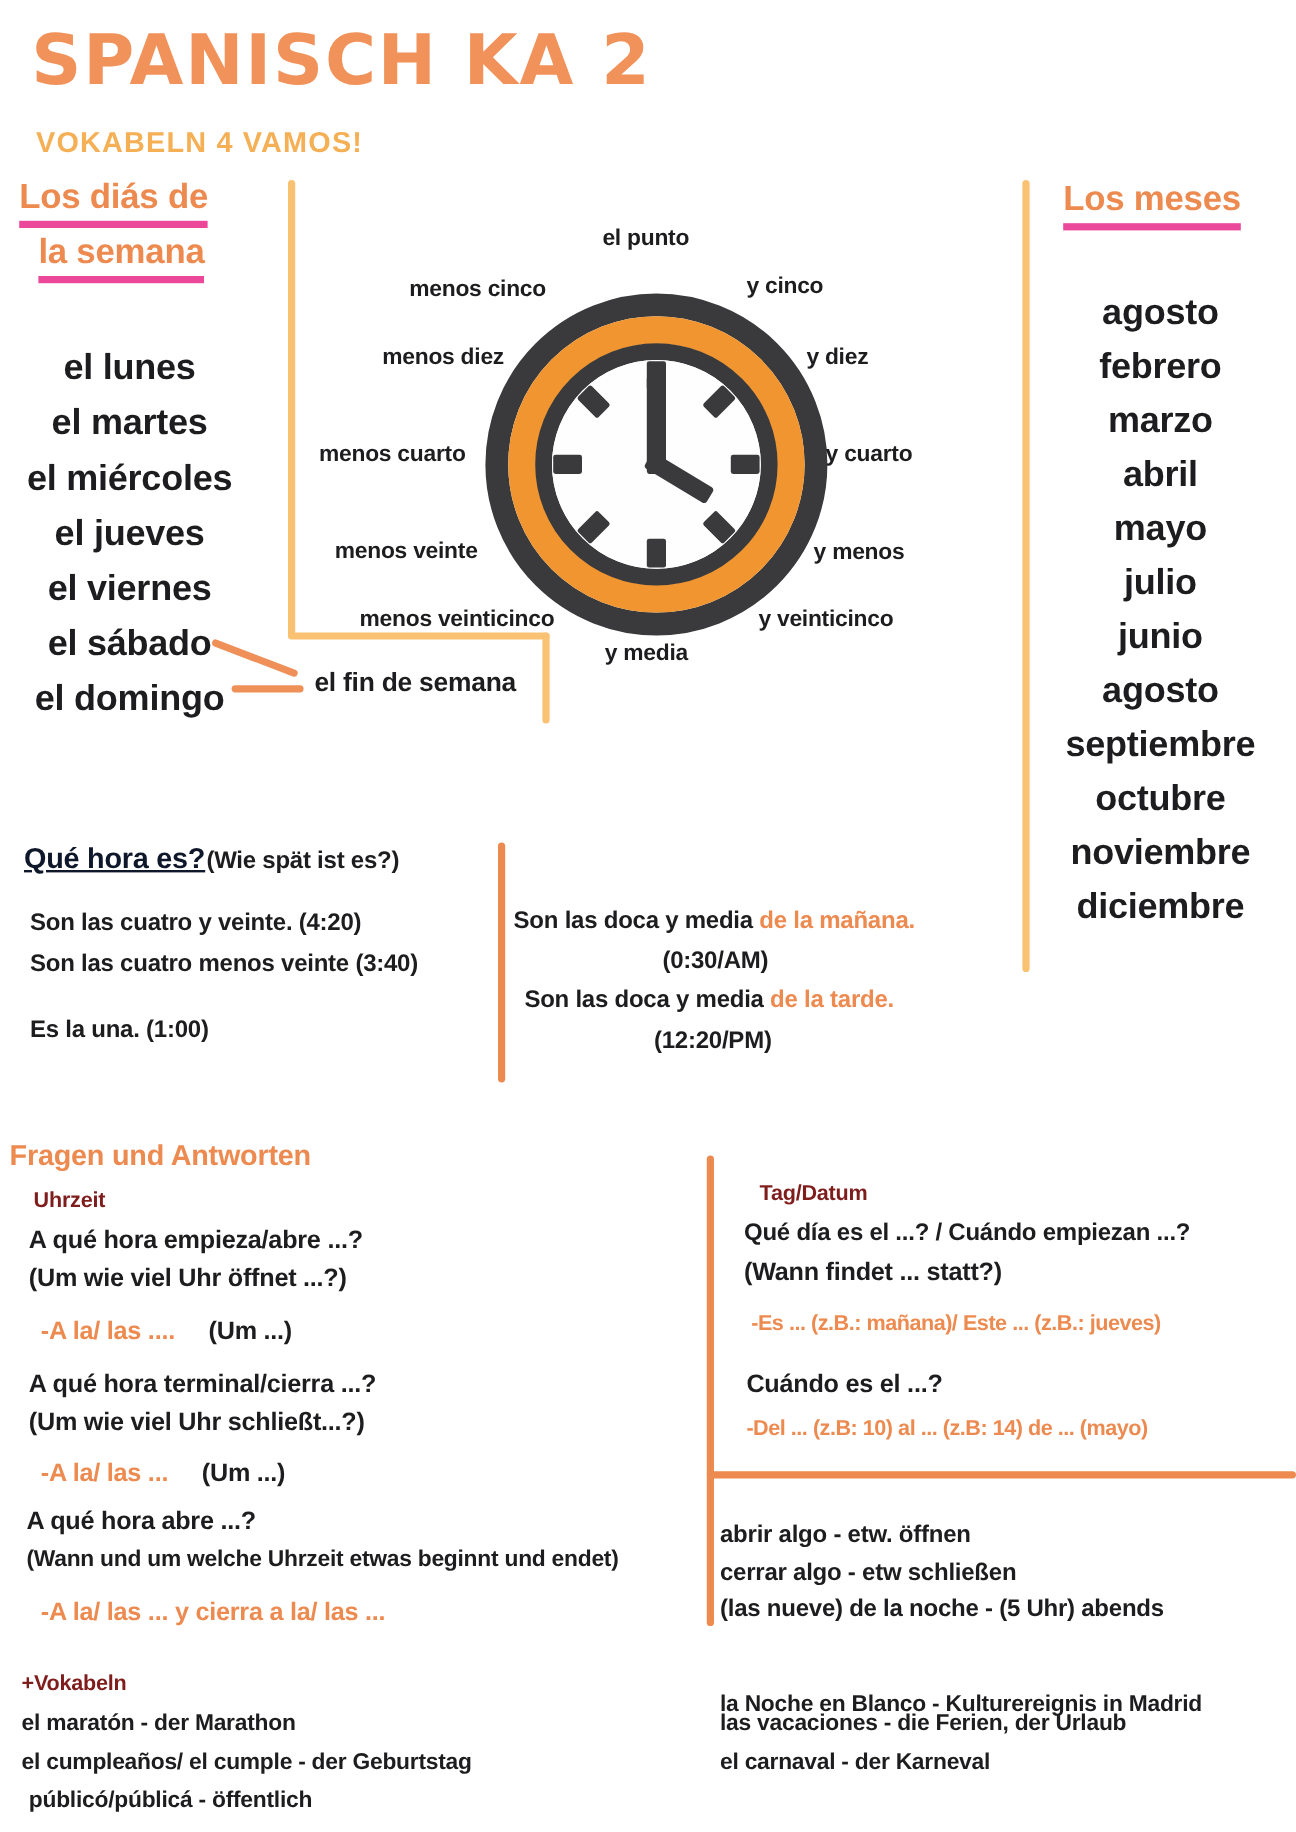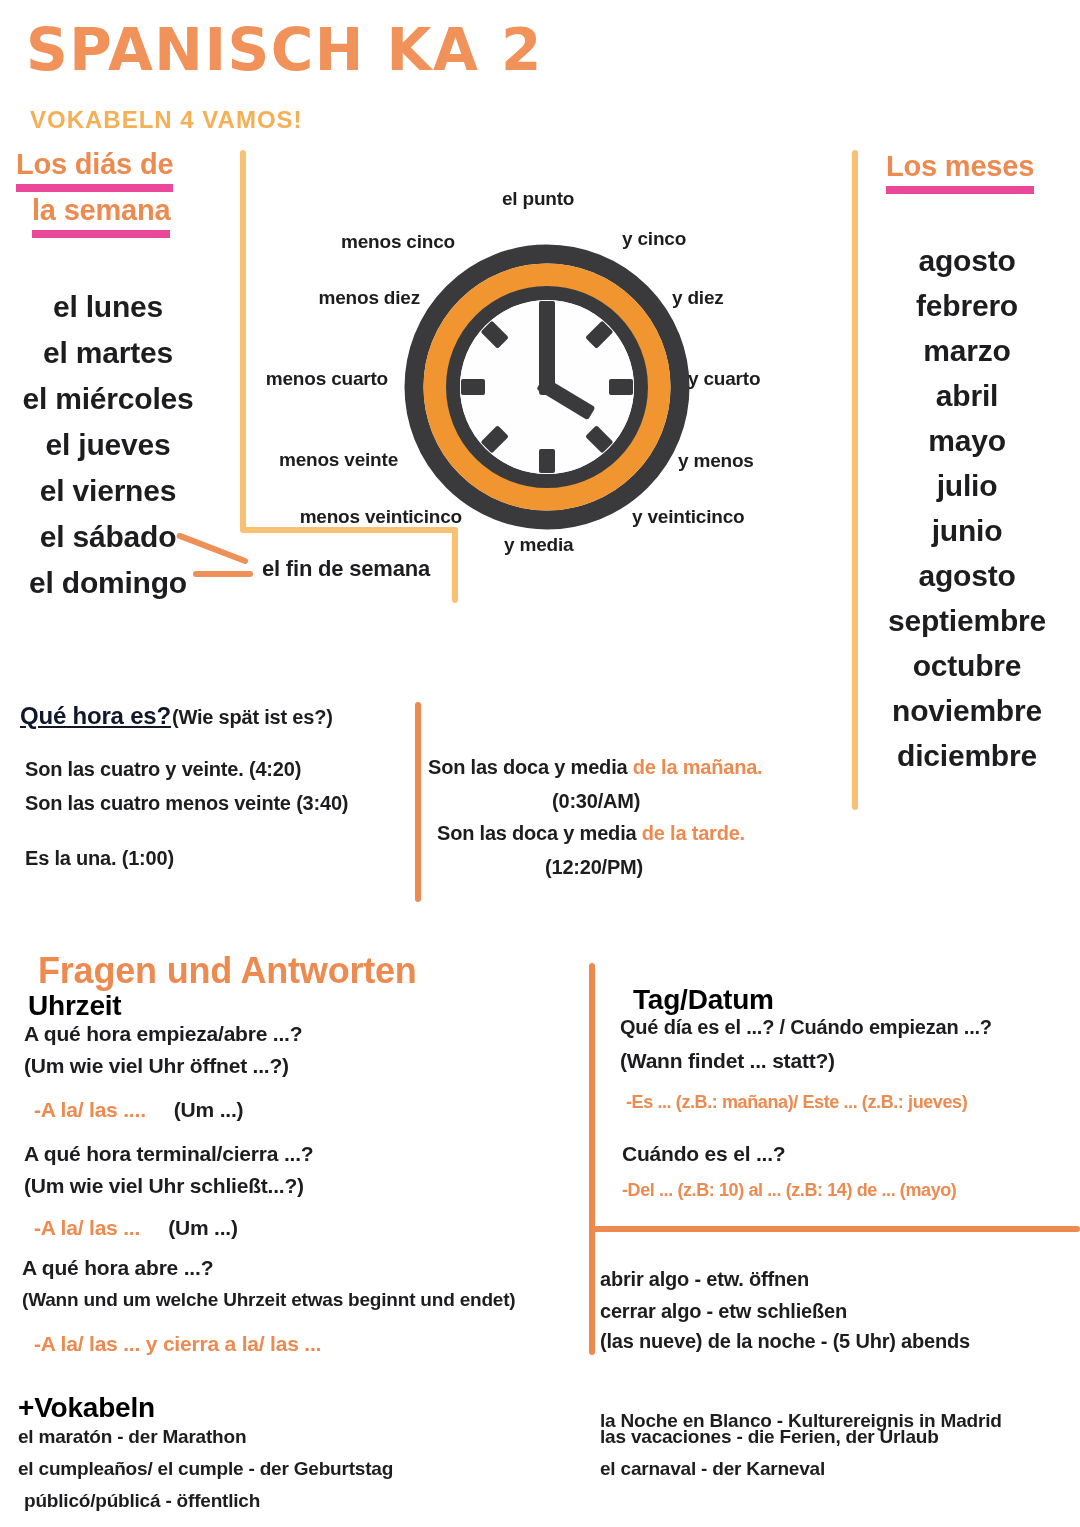--- a/index.html
+++ b/index.html
@@ -2,34 +2,34 @@
 <html><head>
 <meta charset="utf-8">
 <style>
   html,body{margin:0;padding:0;background:#ffffff;}
   #page{position:relative;width:1080px;height:1527px;background:#ffffff;overflow:hidden;
         font-family:"Liberation Sans",sans-serif;color:#1d1d1f;}
   .t{position:absolute;white-space:nowrap;font-weight:700;color:#1d1d1f;letter-spacing:-0.2px;}
   .orange{color:#ed8a50;}
   .title{font-family:"DejaVu Sans",sans-serif;font-weight:800;color:#f1925a;font-size:58px;letter-spacing:1.5px;}
   .subtitle{font-weight:800;color:#f5b056;font-size:24px;letter-spacing:1px;}
-  .sechead{font-size:29px;color:#ed8a50;border-bottom:8px solid #ec4899;padding-bottom:3px;}
+  .sechead{font-size:29px;color:#ed8a50;border-bottom:6px solid #ec4899;padding-bottom:3px;}
   .days{left:2px;top:284px;width:212px;text-align:center;font-size:30px;line-height:46px;white-space:normal;}
   .months{left:862px;top:238px;width:210px;text-align:center;font-size:30px;line-height:45px;white-space:normal;}
   .line{position:absolute;border-radius:3px;}
   .bracket{background:#f9c272;}
   .connector{background:#ef9059;}
   .divider{background:#ed8a50;}
   .clocklabel{font-size:19px;}
   .body20{font-size:20px;}
   .body21{font-size:21px;}
   .small19{font-size:19px;}
   .small18{font-size:18px;letter-spacing:-0.4px;}
-  .qahead{font-size:36px;color:#ed8a50;margin-left:30px;}
-  .sub24{font-size:28px;color:#000000;}
+  .qahead{font-size:24px;color:#ed8a50;}
+  .sub24{font-size:18px;color:#7f1d1d;}
   .timehead{font-size:24px;color:#0f172a;text-decoration:underline;}
   .timenote{font-size:20px;color:#1d1d1f;margin-left:1px;}
   .ansnote{margin-left:28px;color:#1d1d1f;}
 </style>
 </head>
 <body>
 
 <div id="page">
 
   <div class="t title" style="left:26px;top:16px;">SPANISCH KA 2</div>

